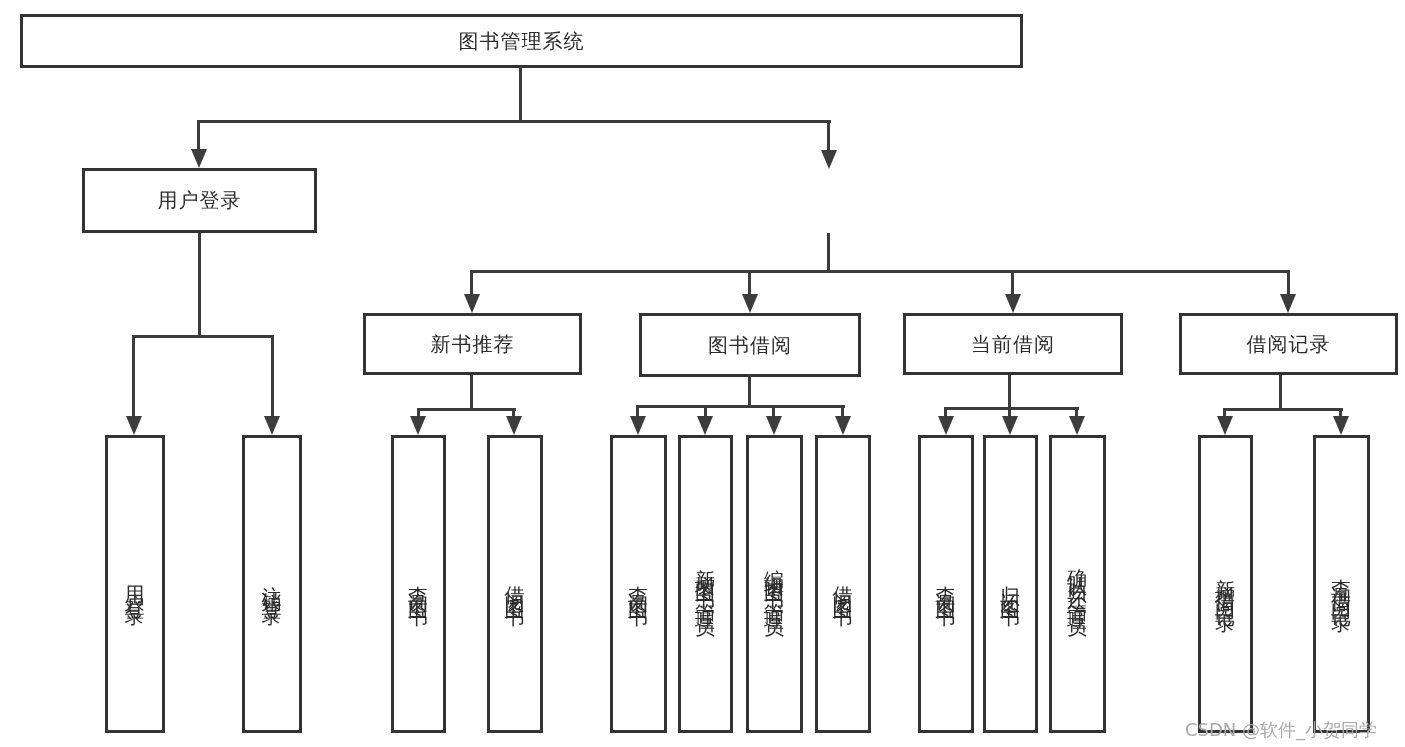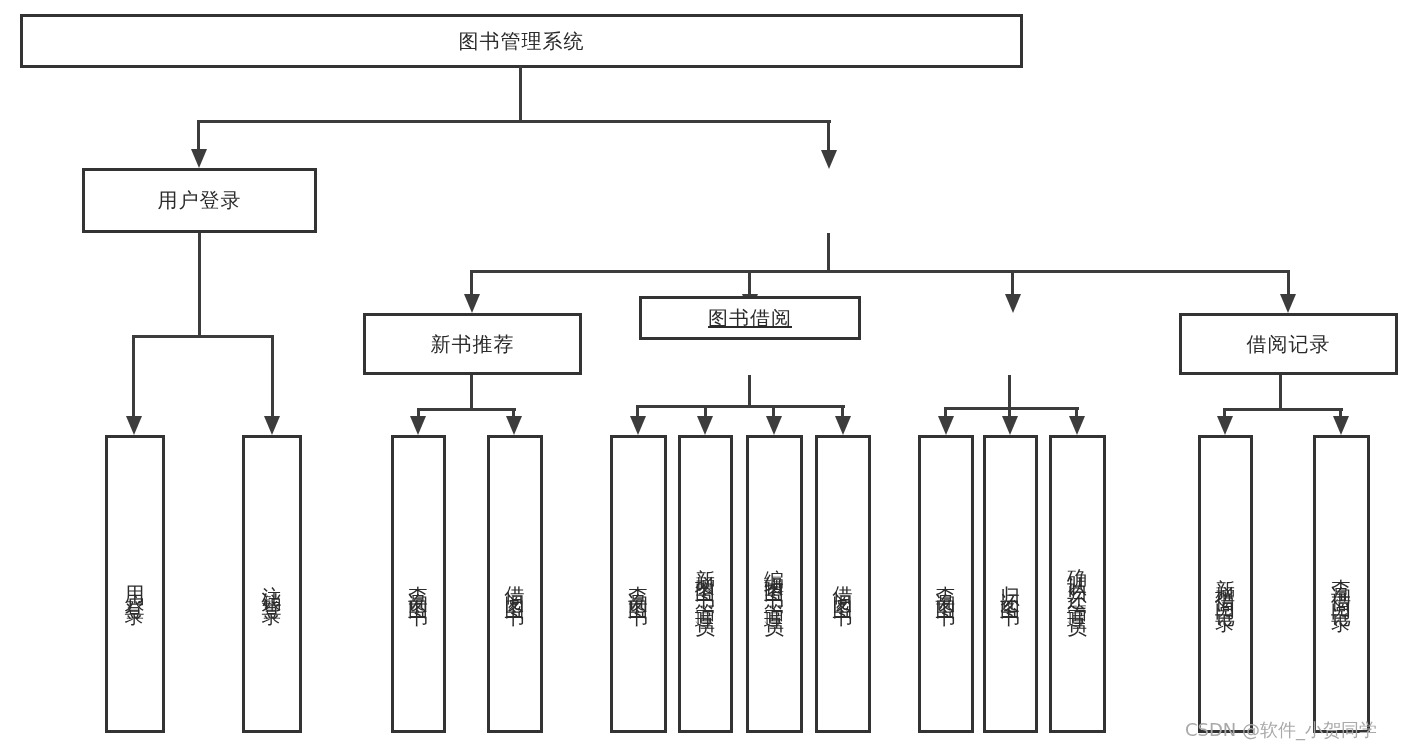--- a/index.html
+++ b/index.html
@@ -74,22 +74,25 @@
     <div class="v" style="left:1287px;top:270px;height:26px;"></div>
     <div class="arrow" style="left:464px;top:294px;"></div>
     <div class="arrow" style="left:742px;top:294px;"></div>
     <div class="arrow" style="left:1005px;top:294px;"></div>
     <div class="arrow" style="left:1280px;top:294px;"></div>
   </div>
 
   <div class="box" style="left:363px;top:313px;width:219px;height:62px;">
     <span>新书推荐</span>
   </div>
-  <div class="box" style="left:639px;top:296px;width:222px;height:44px;text-decoration:underline;">
+  <div class="box" style="left:639px;top:313px;width:222px;height:64px;">
     <span>图书借阅</span>
+  </div>
+  <div class="box" style="left:903px;top:313px;width:220px;height:62px;">
+    <span>当前借阅</span>
   </div>
   <div class="box" style="left:1179px;top:313px;width:219px;height:62px;justify-content:center;">
     <span>借阅记录</span>
   </div>
 
   <div>
     <div class="v" style="left:470px;top:375px;height:35px;"></div>
     <div class="h" style="left:417px;top:408px;width:99px;"></div>
     <div class="v" style="left:417px;top:408px;height:12px;"></div>
     <div class="v" style="left:512px;top:408px;height:12px;"></div>

